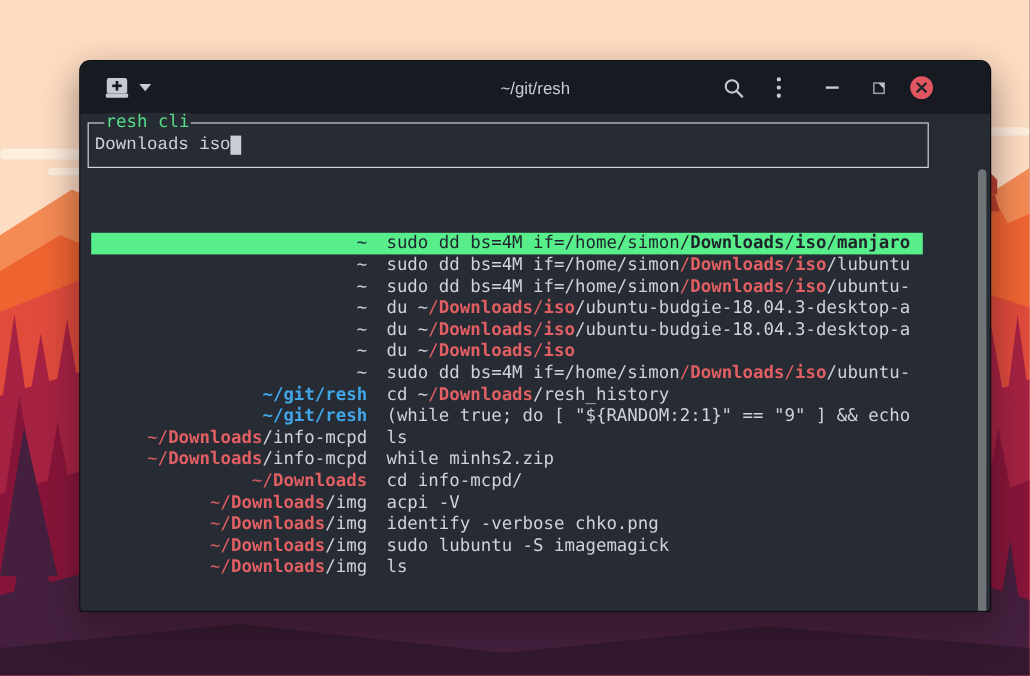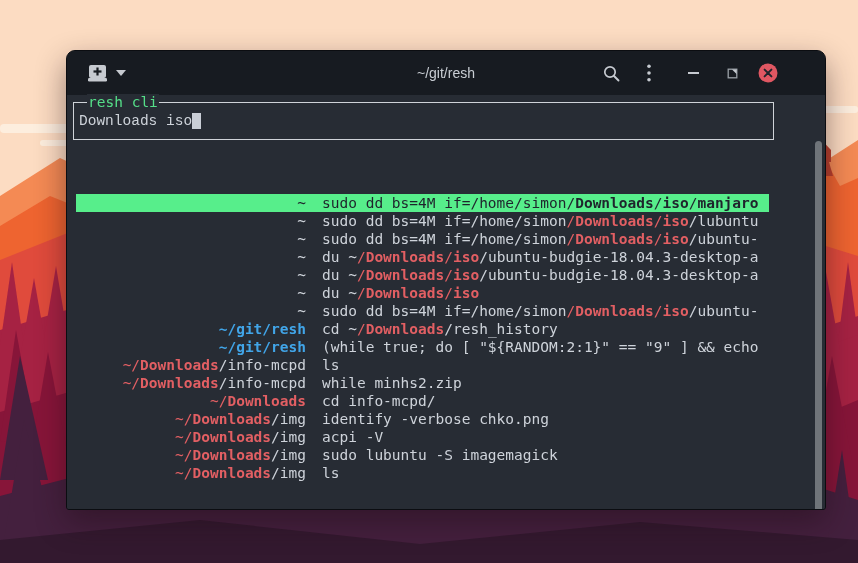--- a/index.html
+++ b/index.html
@@ -169,21 +169,21 @@
         <div class="row"><span class="dir"><span>~</span></span><span class="cmd"><span>sudo dd bs=4M if=/home/simon</span><span class="s-r">/</span><span class="s-rb">Downloads</span><span class="s-r">/</span><span class="s-rb">iso</span><span>/ubuntu-</span></span></div>
         <div class="row"><span class="dir"><span>~</span></span><span class="cmd"><span>du ~</span><span class="s-r">/</span><span class="s-rb">Downloads</span><span class="s-r">/</span><span class="s-rb">iso</span><span>/ubuntu-budgie-18.04.3-desktop-a</span></span></div>
         <div class="row"><span class="dir"><span>~</span></span><span class="cmd"><span>du ~</span><span class="s-r">/</span><span class="s-rb">Downloads</span><span class="s-r">/</span><span class="s-rb">iso</span><span>/ubuntu-budgie-18.04.3-desktop-a</span></span></div>
         <div class="row"><span class="dir"><span>~</span></span><span class="cmd"><span>du ~</span><span class="s-r">/</span><span class="s-rb">Downloads</span><span class="s-r">/</span><span class="s-rb">iso</span></span></div>
         <div class="row"><span class="dir"><span>~</span></span><span class="cmd"><span>sudo dd bs=4M if=/home/simon</span><span class="s-r">/</span><span class="s-rb">Downloads</span><span class="s-r">/</span><span class="s-rb">iso</span><span>/ubuntu-</span></span></div>
         <div class="row"><span class="dir"><span class="s-bl">~/git/resh</span></span><span class="cmd"><span>cd ~</span><span class="s-r">/</span><span class="s-rb">Downloads</span><span>/resh_history</span></span></div>
         <div class="row"><span class="dir"><span class="s-bl">~/git/resh</span></span><span class="cmd"><span>(while true; do [ "${RANDOM:2:1}" == "9" ] &amp;&amp; echo</span></span></div>
         <div class="row"><span class="dir"><span class="s-r">~/</span><span class="s-rb">Downloads</span><span>/info-mcpd</span></span><span class="cmd"><span>ls</span></span></div>
         <div class="row"><span class="dir"><span class="s-r">~/</span><span class="s-rb">Downloads</span><span>/info-mcpd</span></span><span class="cmd"><span>while minhs2.zip</span></span></div>
         <div class="row"><span class="dir"><span class="s-r">~/</span><span class="s-rb">Downloads</span></span><span class="cmd"><span>cd info-mcpd/</span></span></div>
+        <div class="row"><span class="dir"><span class="s-r">~/</span><span class="s-rb">Downloads</span><span>/img</span></span><span class="cmd"><span>acpi -V</span></span></div>
         <div class="row"><span class="dir"><span class="s-r">~/</span><span class="s-rb">Downloads</span><span>/img</span></span><span class="cmd"><span>identify -verbose chko.png</span></span></div>
-        <div class="row"><span class="dir"><span class="s-r">~/</span><span class="s-rb">Downloads</span><span>/img</span></span><span class="cmd"><span>acpi -V</span></span></div>
         <div class="row"><span class="dir"><span class="s-r">~/</span><span class="s-rb">Downloads</span><span>/img</span></span><span class="cmd"><span>sudo lubuntu -S imagemagick</span></span></div>
         <div class="row"><span class="dir"><span class="s-r">~/</span><span class="s-rb">Downloads</span><span>/img</span></span><span class="cmd"><span>ls</span></span></div>
       </div>
 
     <div class="scrollbar"></div>
   </div>
 </div>
 
 </body></html>

